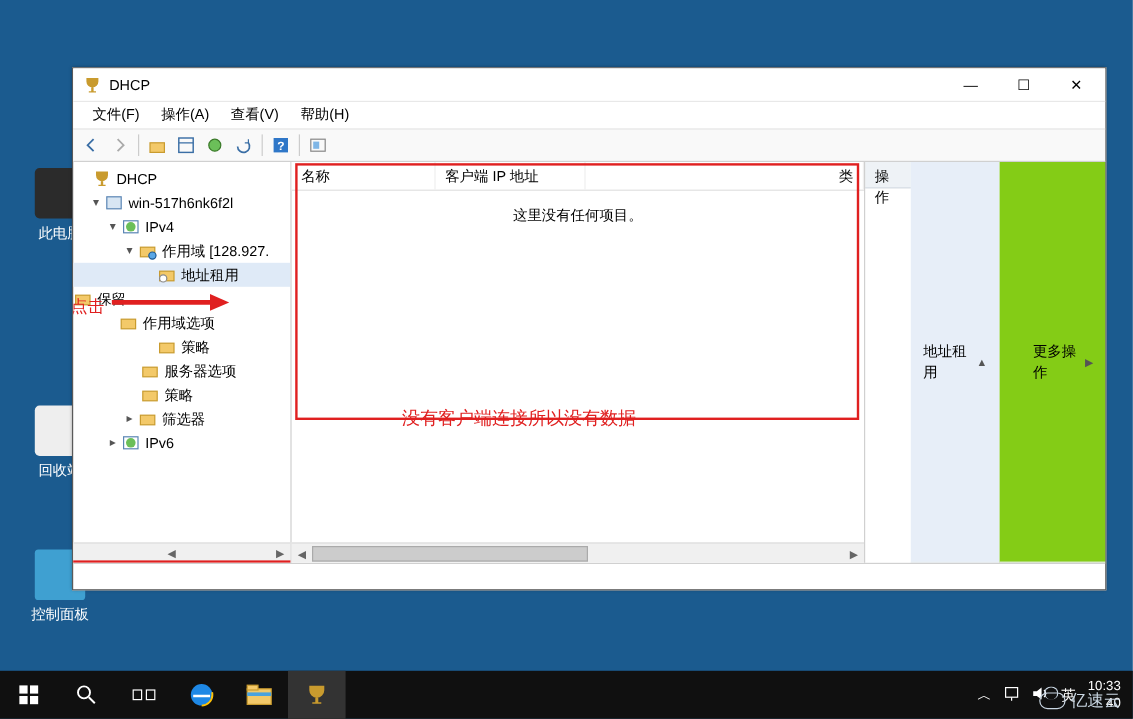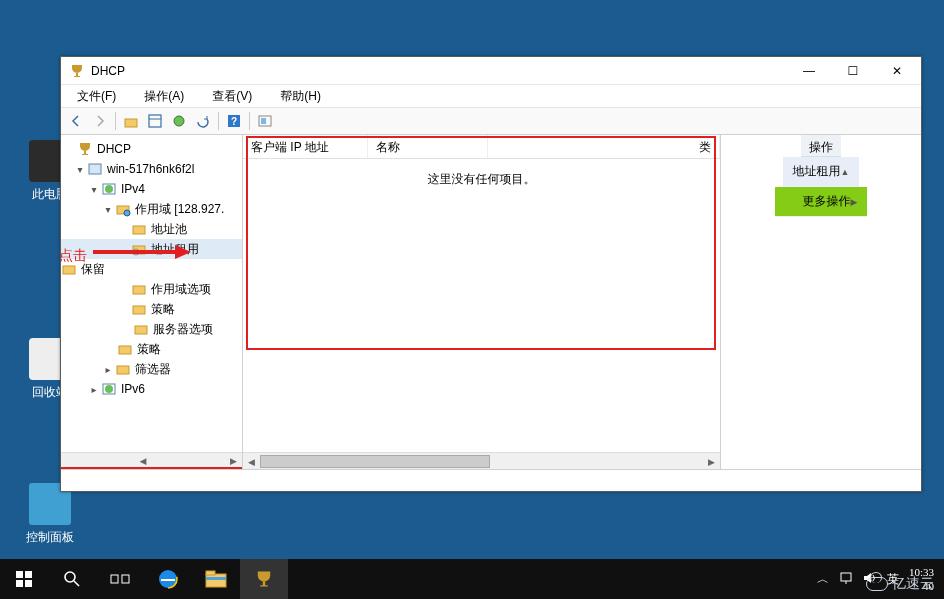--- a/index.html
+++ b/index.html
@@ -10,36 +10,36 @@
       font-size: 12px; color: #000; overflow: hidden; position: relative;
     }
     
     .desktop { position: absolute; inset: 0; }
     .di { position: absolute; width: 60px; text-align: center; color: #fff; font-size: 12px; }
     .di .ic { width: 42px; height: 42px; margin: 0 auto 4px; background: #ddd; border-radius: 4px; }
     .di.sun { left: 20px; top: 16px; } .di.sun .ic { background: linear-gradient(#6ab04c,#3b7a2a); }
     .di.pc  { left: 20px; top: 140px; } .di.pc .ic { background: #2b2b2b; }
     .di.net { left: 20px; top: 234px; } .di.net .ic { background: #1e88e5; border-radius: 50%; }
     .di.bin { left: 20px; top: 338px; } .di.bin .ic { background: #eee; }
-    .di.cpl { left: 20px; top: 483px; } .di.cpl .ic { background: #3fa0d1; border-radius: 3px; }
+    .di.cpl { left: 20px; top: 458px; } .di.cpl .ic { background: #3fa0d1; border-radius: 3px; }
     
     .window {
       position: absolute; left: 60px; top: 56px; width: 862px; height: 436px;
       background: #fff; border: 1px solid #5a5a5a; box-shadow: 0 0 3px rgba(0,0,0,.4);
       display: flex; flex-direction: column;
     }
     .titlebar {
       height: 28px; display: flex; align-items: center; padding: 0 2px;
       background: #fff; border-bottom: 1px solid #e8e8e8;
     }
     .titlebar .icon { width:16px; height:16px; margin:0 6px; }
     .trophy { color: #c09020; }
     .titlebar .title { flex: 1; font-size: 12px; }
     .titlebar .wbtn { width: 44px; height: 28px; display:flex; align-items:center; justify-content:center; font-family: "Segoe MDL2 Assets", sans-serif; }
-    .menubar { height: 22px; display:flex; gap: 12px; padding: 0 8px; align-items:center; background:#fff; font-size:12px; }
+    .menubar { height: 22px; display:flex; gap: 2px; padding: 0 8px; align-items:flex-start; background:#fff; font-size:12px; }
     .menubar span { padding: 2px 8px; }
     .toolbar { height: 28px; display:flex; align-items:center; padding: 0 4px; border-top:1px solid #e4e4e4; border-bottom:1px solid #d0d0d0; background:#f9f9f9; gap:2px; }
     .tbtn { width:22px; height:22px; display:flex; align-items:center; justify-content:center; border-radius:2px; }
     .tbtn svg { width:16px; height:16px; }
     .tsep { width:1px; height:18px; background:#ccc; margin:0 2px; }
     .content { flex:1; display:flex; min-height:0; }
     
     .tree-pane { width: 182px; border-right:1px solid #d0d0d0; padding: 4px 0; overflow:hidden; position:relative; }
     .tree ul { list-style:none; }
     .tree li { white-space: nowrap; }
@@ -56,33 +56,33 @@
     .arrow { position:absolute; left: 32px; top: 108px; width:98px; height:18px; pointer-events:none; }
     
     .list-pane { flex:1; position:relative; border-right:1px solid #d0d0d0; }
     .cols { height:24px; display:flex; border-bottom:1px solid #e0e0e0; font-size:12px; background:#fff; }
     .cols .col { padding: 4px 8px; border-right:1px solid #eee; }
     .empty-msg { text-align:center; color:#000; font-size:12px; margin-top:12px; }
     .list-scroll-h { position:absolute; left:0; right:0; bottom:0; height:17px; background:#f0f0f0; border-top:1px solid #ddd; display:flex; }
     .list-pane .redbox { position:absolute; left:3px; top:1px; right:4px; height:214px; border:2px solid #e02020; pointer-events:none; }
     .nodata { position:absolute; left:92px; top:204px; color:#e02020; font-size:15px; }
     
-    .actions-pane { width:200px; display:flex; flex-direction:column; font-size:12px;align-items:center; }
+    .actions-pane { width:200px; display:flex; font-size:12px; }
     .actions-hdr { height:22px; background:#eef2f6; border-bottom:1px solid #d6dde4; padding:4px 8px; font-weight:normal; color:#000; }
     .actions-row { padding:6px 10px; display:flex; justify-content:space-between; align-items:center; background:#84cc16; border-bottom:1px solid #eceff3; }
     .actions-row.blue { background:#e7eef8; }
     .tri { font-size:9px; color:#555; }
     
     .statusbar { height:22px; border-top:1px solid #d0d0d0; }
     
     .taskbar { position:absolute; left:0; right:0; bottom:0; height:40px; background:#101010; display:flex; align-items:center; color:#fff; }
     .taskbar .tbitem { width:48px; height:40px; display:flex; align-items:center; justify-content:center; }
     .taskbar .startbtn svg { width:16px; height:16px; }
     .taskbar .tray { margin-left:auto; display:flex; align-items:center; gap:10px; padding:0 10px; font-size:12px; }
-    .taskbar .clock { text-align:right; line-height:14px; font-size:11px;font-family:Liberation Serif, serif; }
+    .taskbar .clock { text-align:right; line-height:14px; font-size:11px; }
     .watermark { position:absolute; right:10px; bottom:6px; display:flex; align-items:center; gap:4px; color:#c9d6e2; font-size:14px; }
     .watermark .cloud { width:22px; height:14px; border:1.6px solid #c9d6e2; border-radius:8px; position:relative; }
     .watermark .cloud::before { content:""; position:absolute; width:10px; height:10px; border:1.6px solid #c9d6e2; border-radius:50%; top:-6px; left:3px; border-bottom:none; }
   </style>
 </head>
 <body>
 
 <div class="desktop">
   <div class="di pc">
       <div class="ic"></div>
@@ -213,30 +213,20 @@
                           <span class="nicon">
                               <svg viewBox="0 0 16 16">
                                 <rect class="folder" x="2" y="5" width="12" height="8"></rect>
                                 <circle cx="12" cy="12" r="3" fill="#5aa7e6" stroke="#1e5a94"></circle>
                               </svg>
                             </span>
                           <span>作用域 [128.927.</span>
                         </div>
                         <ul>
                           <li>
-                              <div class="node" style="padding-left:70px">
-                            <span class="nicon">
-                                  <svg viewBox="0 0 16 16">
-                                    <rect class="folder" x="2" y="5" width="12" height="8"></rect>
-                                  </svg>
-                                </span>
-                            <span>地址池</span>
-                              </div>
-                            </li>
-                          <li>
                               <div class="node sel" style="padding-left:70px">
                             <span class="nicon">
                                   <svg viewBox="0 0 16 16">
                                     <rect class="folder" x="2" y="5" width="12" height="8"></rect>
                                     <circle cx="5" cy="11" r="3" fill="#fff" stroke="#888"></circle>
                                   </svg>
                                 </span>
                             <span>地址租用</span>
                               </div>
                             </li>
@@ -244,21 +234,21 @@
                               <div class="node" style="">
                             <span class="nicon">
                                   <svg viewBox="0 0 16 16">
                                     <rect class="folder" x="2" y="5" width="12" height="8"></rect>
                                   </svg>
                                 </span>
                             <span>保留</span>
                               </div>
                             </li>
                           <li>
-                              <div class="node" style="padding-left:70px">
+                              <div class="node" style="padding-left:38px">
                             <span class="nicon">
                                   <svg viewBox="0 0 16 16">
                                     <rect class="folder" x="2" y="5" width="12" height="8"></rect>
                                   </svg>
                                 </span>
                             <span>作用域选项</span>
                               </div>
                             </li>
                           <li>
                               <div class="node" style="padding-left:70px">
@@ -266,21 +256,21 @@
                                   <svg viewBox="0 0 16 16">
                                     <rect class="folder" x="2" y="5" width="12" height="8"></rect>
                                   </svg>
                                 </span>
                             <span>策略</span>
                               </div>
                             </li>
                         </ul>
                       </li>
                       <li>
-                          <div class="node" style="padding-left:72px">
+                          <div class="node" style="padding-left:56px">
                         <span class="nicon">
                               <svg viewBox="0 0 16 16">
                                 <rect class="folder" x="2" y="5" width="12" height="8"></rect>
                               </svg>
                             </span>
                         <span>服务器选项</span>
                           </div>
                         </li>
                       <li>
                           <div class="node" style="padding-left:56px">
@@ -333,27 +323,28 @@
       <div class="redbox"></div>
       <div class="click-lbl">点击</div>
       <svg class="arrow" viewBox="0 0 98 18">
         <line x1="0" y1="9" x2="82" y2="9" stroke="#e02020" stroke-width="4"></line>
         <polygon points="82,2 98,9 82,16" fill="#e02020"></polygon>
       </svg>
     </div>
 
     <div class="list-pane">
       <div class="cols">
+        <div class="col" style="width:120px">名称</div>
         <div class="col" style="width:125px">客户端 IP 地址</div>
-        <div class="col" style="width:120px">名称</div>
         <div class="col" style="flex:1;text-align:right">类</div>
       </div>
       <div class="empty-msg">这里没有任何项目。</div>
 
       <div class="redbox"></div>
+      <div class="nodata">没有客户端连接所以没有数据</div>
 
       <div class="list-scroll-h">
         <div class="sbtn">◀</div>
         <div style="flex:1;position:relative">
             <div style="position:absolute;left:0;top:2px;height:13px;width:230px;background:#ccc;border:1px solid #aaa"></div>
           </div>
         <div class="sbtn">▶</div>
       </div>
     </div>
 

